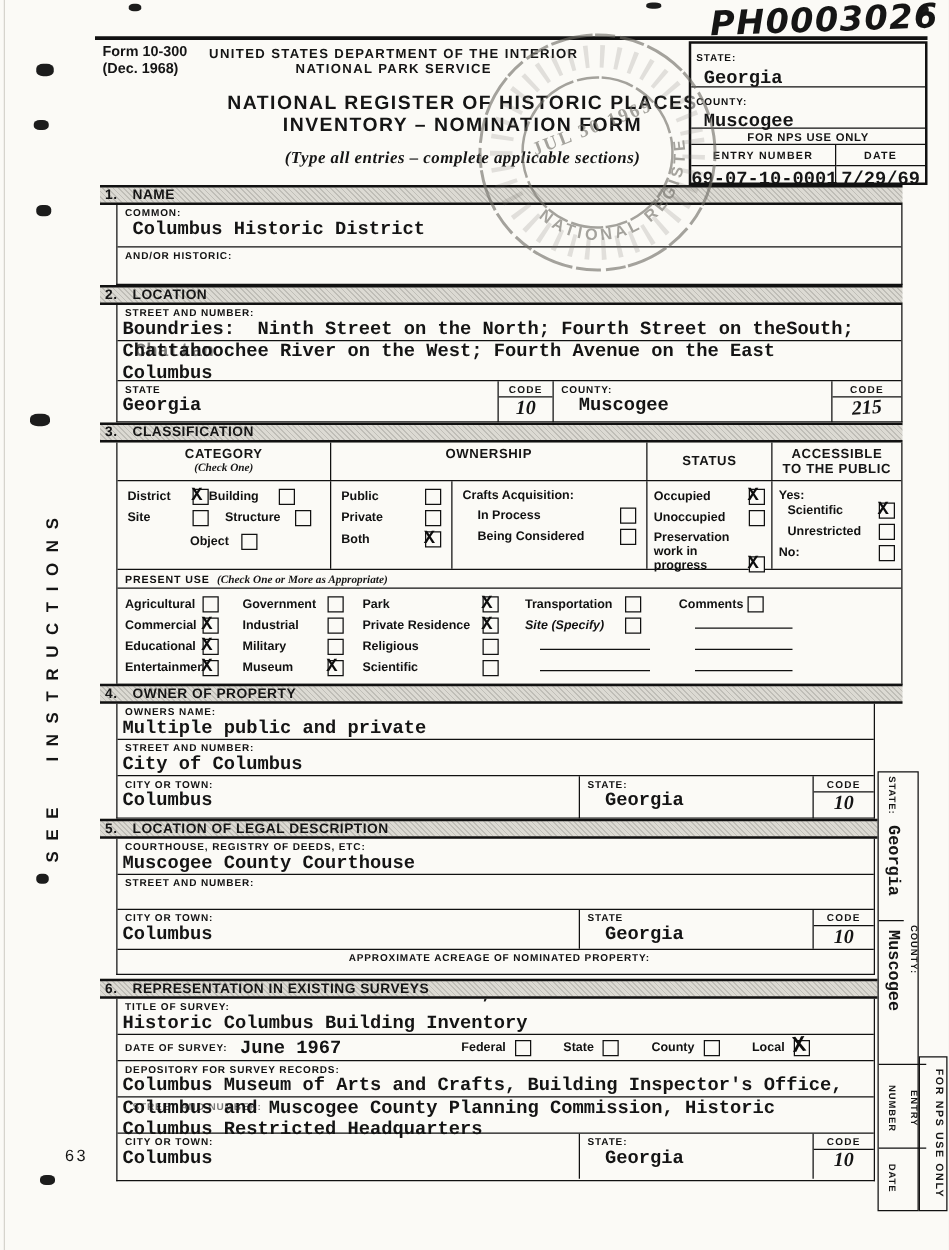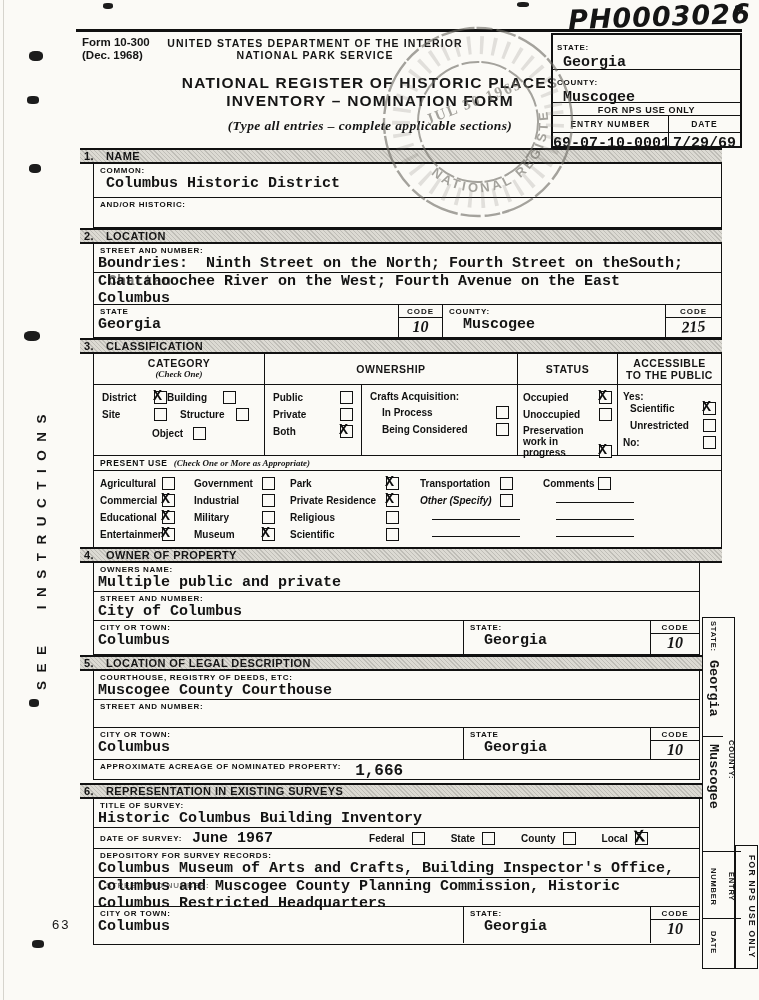--- a/index.html
+++ b/index.html
@@ -73,21 +73,21 @@
   .rcell.center{text-align:center;}
   .npsonly{box-sizing:border-box;border:1.8px solid #111;writing-mode:vertical-rl;font-size:8.5px;font-weight:bold;letter-spacing:1.3px;text-align:center;padding-left:5px;}
   
   .ghost{position:absolute;opacity:.55;}
   .mark{position:absolute;background:#1c1c1c;border-radius:40%;}
   .pageno{left:52px;top:917px;font-size:13px;font-weight:normal;letter-spacing:2px;}
   .leftedge{left:3px;top:0;width:1px;height:1000px;background:#d6d4cd;}
   
   .stamp{left:378px;top:22px;width:200px;height:200px;opacity:.62;transform:rotate(-8deg);pointer-events:none;z-index:6;}
   
-  .acre{display:flex;align-items:flex-start;gap:14px;padding:2px 0 1px 6px;}
+  .acre{display:flex;align-items:center;gap:14px;padding:2px 0 1px 6px;flex-direction:column;}
   .acre .typed{font-size:16px;padding:0;}
   
   .slrow{display:flex;align-items:center;}
   .slrow .pair{display:flex;align-items:center;gap:7px;margin-left:26px;}
 </style>
 </head>
 <body>
 
 <div class="page">
   <div class="abs leftedge"></div>
@@ -204,21 +204,21 @@
   <div class="abs bar" style="top:338px;">
     <span class="num">3.</span>
     <span>CLASSIFICATION</span>
   </div>
   <div class="abs clstable" style="top:354px;">
     <div class="thead">
       <div style="width:171px;">
         <div class="h1">CATEGORY</div>
         <div class="h2">(Check One)</div>
       </div>
-      <div style="width:253px;display:flex;align-items:center;justify-content:center;">
+      <div style="width:253px;display:flex;align-items:flex-start;justify-content:center;">
         <div class="h1">OWNERSHIP</div>
       </div>
       <div style="width:100px;display:flex;align-items:center;justify-content:center;">
         <div class="h1">STATUS</div>
       </div>
       <div style="flex:1;">
         <div class="h1">ACCESSIBLE</div>
         <div class="h1">TO THE PUBLIC</div>
       </div>
     </div>
@@ -372,21 +372,21 @@
       <div class="pu-item" style="left:196px;top:57px;">
           <span class="ck-lab" style="width:96px;">Scientific</span>
           <span class="cb"></span>
         </div>
 
       <div class="pu-item" style="left:326px;top:6px;">
           <span class="ck-lab" style="width:80px;">Transportation</span>
           <span class="cb"></span>
         </div>
       <div class="pu-item" style="left:326px;top:23px;">
-          <span class="ck-lab" style="width:80px;font-style:italic;">Other (Specify)</span>
+          <span class="ck-lab" style="width:80px;font-style:italic;">Site (Specify)</span>
           <span class="cb"></span>
         </div>
       <div class="blank" style="left:338px;top:48px;width:88px;"></div>
       <div class="blank" style="left:338px;top:65px;width:88px;"></div>
 
       <div class="pu-item" style="left:449px;top:6px;">
           <span class="ck-lab" style="width:55px;">Comments</span>
           <span class="cb"></span>
         </div>
       <div class="blank" style="left:462px;top:31px;width:78px;"></div>

